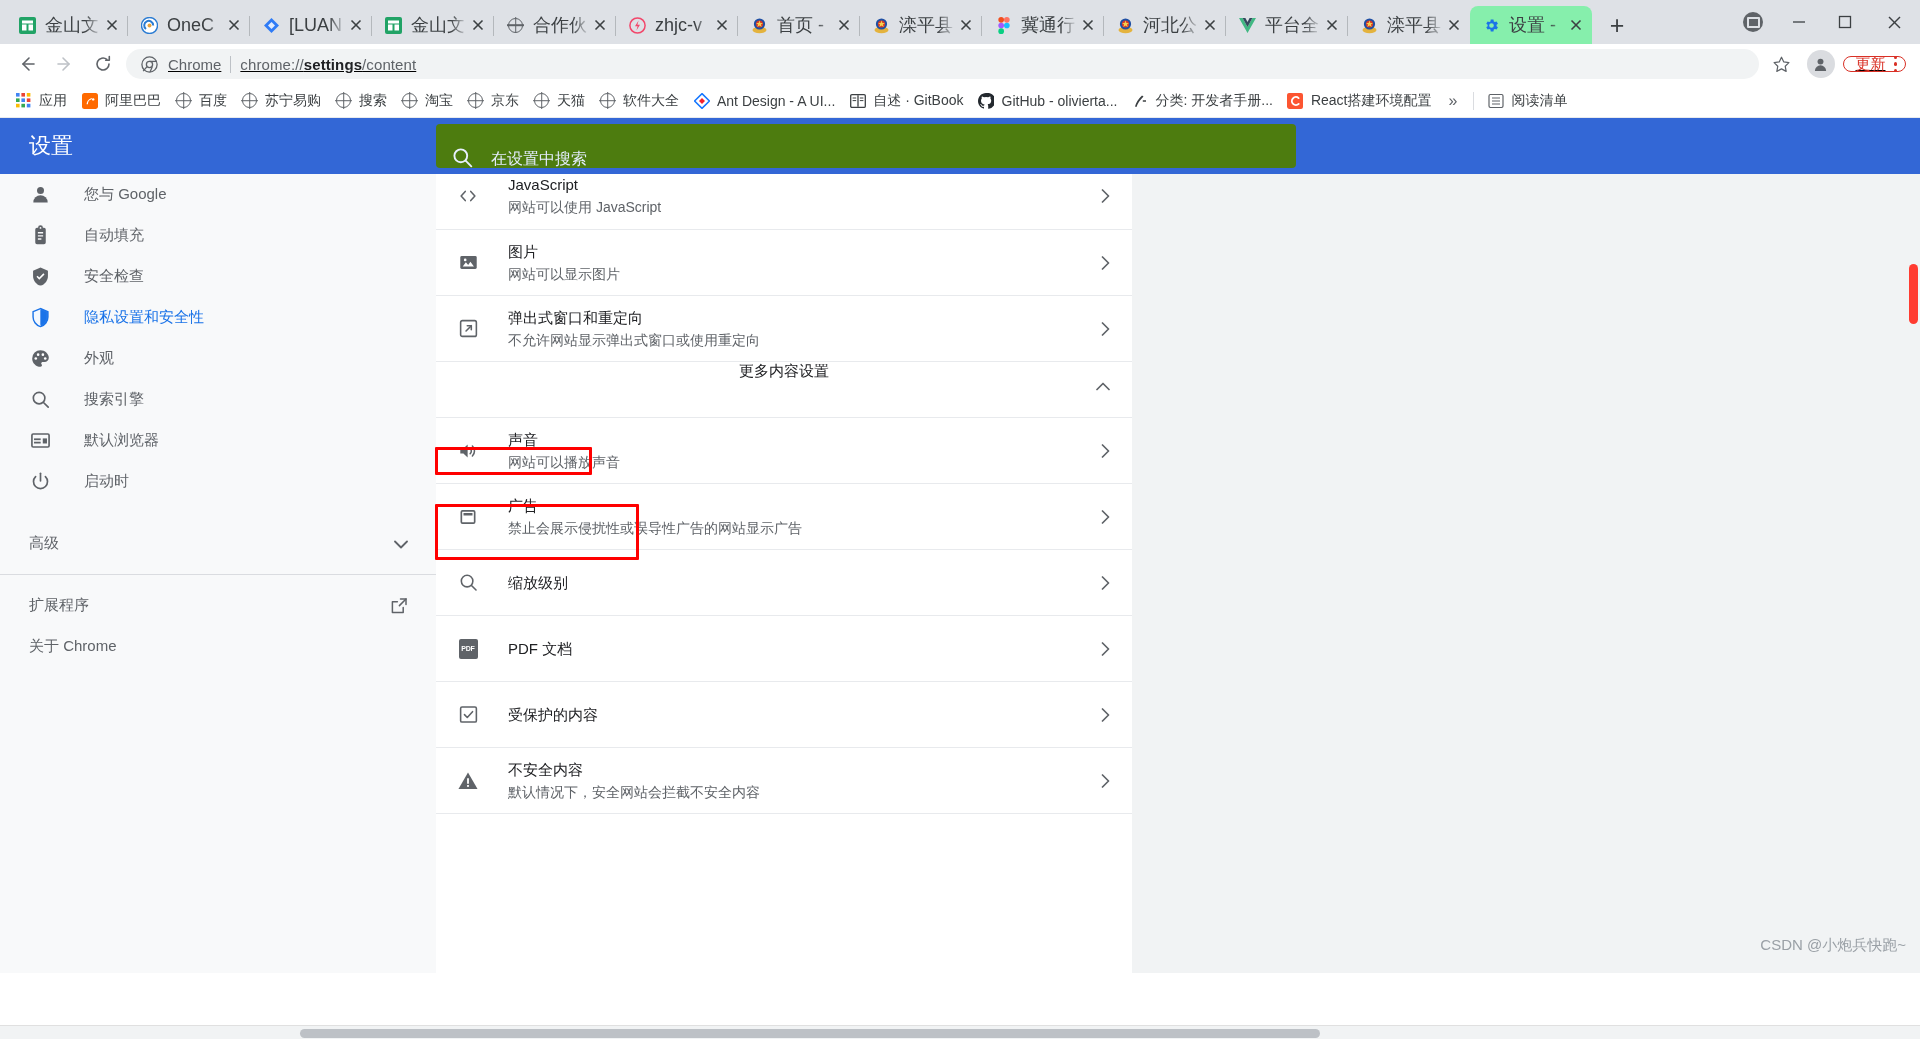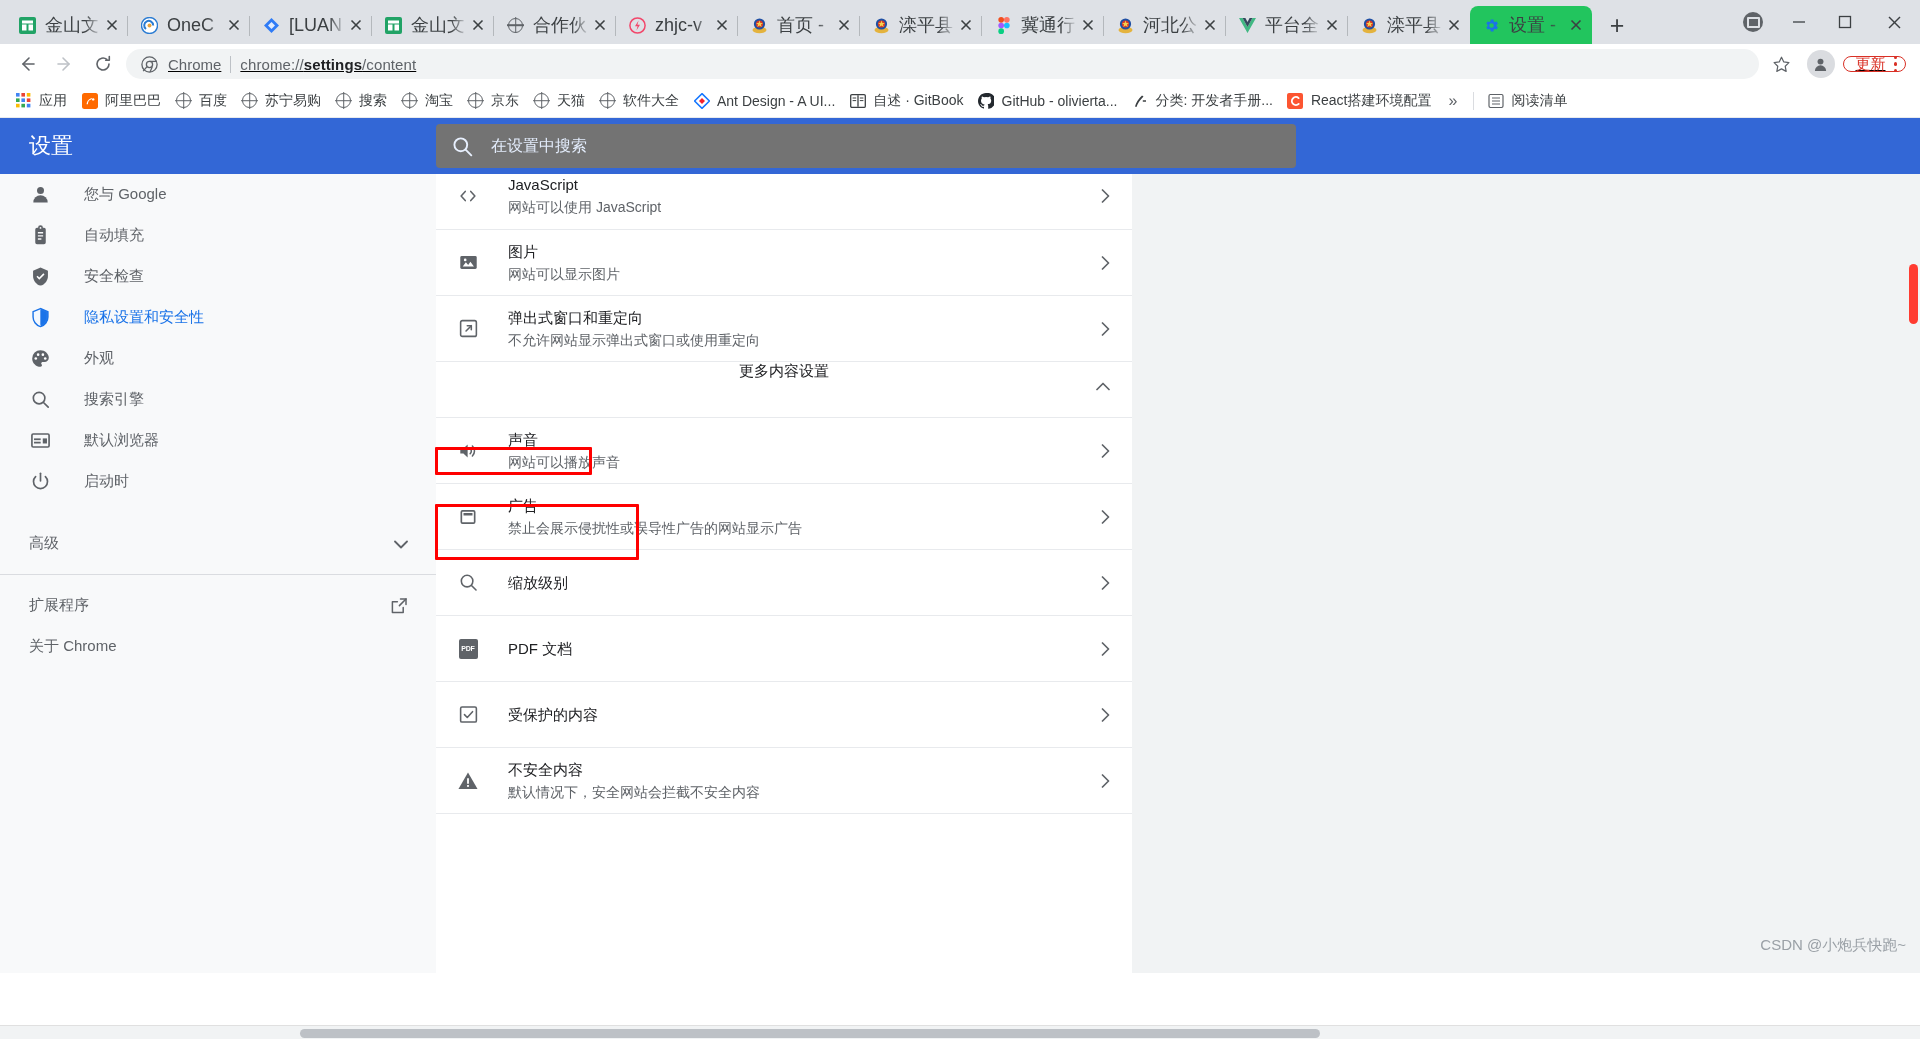--- a/index.html
+++ b/index.html
@@ -18,21 +18,21 @@
     display: flex; align-items: flex-end; position: relative;
     padding-left: 6px;
   }
   .tab {
     height: 38px; width: 122px; flex: 0 0 122px;
     display: flex; align-items: center;
     padding: 0 6px 0 12px; position: relative;
     font-size: 15px; color: #3c4043;
     border-radius: 8px 8px 0 0;
   }
-  .tab.active { background: #22c55e; }
+  .tab.active { background: #86efac; }
   .tab .favicon {
     width: 19px; height: 19px; flex: 0 0 19px;
     margin-right: 8px;
     display: flex; align-items: center; justify-content: center;
     font-size: 13px; line-height: 1; border-radius: 3px;
     overflow: hidden;
   }
   .tab .tab-title {
     flex: 1 1 auto; white-space: nowrap; overflow: hidden;
     font-size: 18px; color: #3c4043;
@@ -149,22 +149,22 @@
   }
 
   
   .page { position: relative; width: 1920px; height: 855px; background: #f1f3f4; overflow: hidden; }
   .settings-header {
     height: 56px; background: #3367d6; display: flex; align-items: center;
     position: relative; z-index: 5;
   }
   .settings-title { color: #fff; font-size: 22px; margin-left: 29px; width: 407px; }
   .search-wrap {
-    width: 860px; height: 44px; background: #737373; border-radius: 4px;
-    display: flex; align-items: center; padding: 0 16px;
+    width: 860px; height: 44px; background: #4d7c0f; border-radius: 4px;
+    display: flex; align-items: flex-end; padding: 0 16px;
   }
   .search-wrap .s-icon { color: #e8f0fe; margin-right: 18px; display:flex;align-items:center; }
   .search-input {
     background: transparent; border: 0; outline: none;
     color: #ffffff; font-size: 16px; width: 100%;
     font-family: "Liberation Sans", "DejaVu Sans", sans-serif;
   }
   .search-input::placeholder { color: #e3ecfb; opacity: 1; }
 
   .page-body { display: flex; height: 799px; background: #f1f3f4; }

